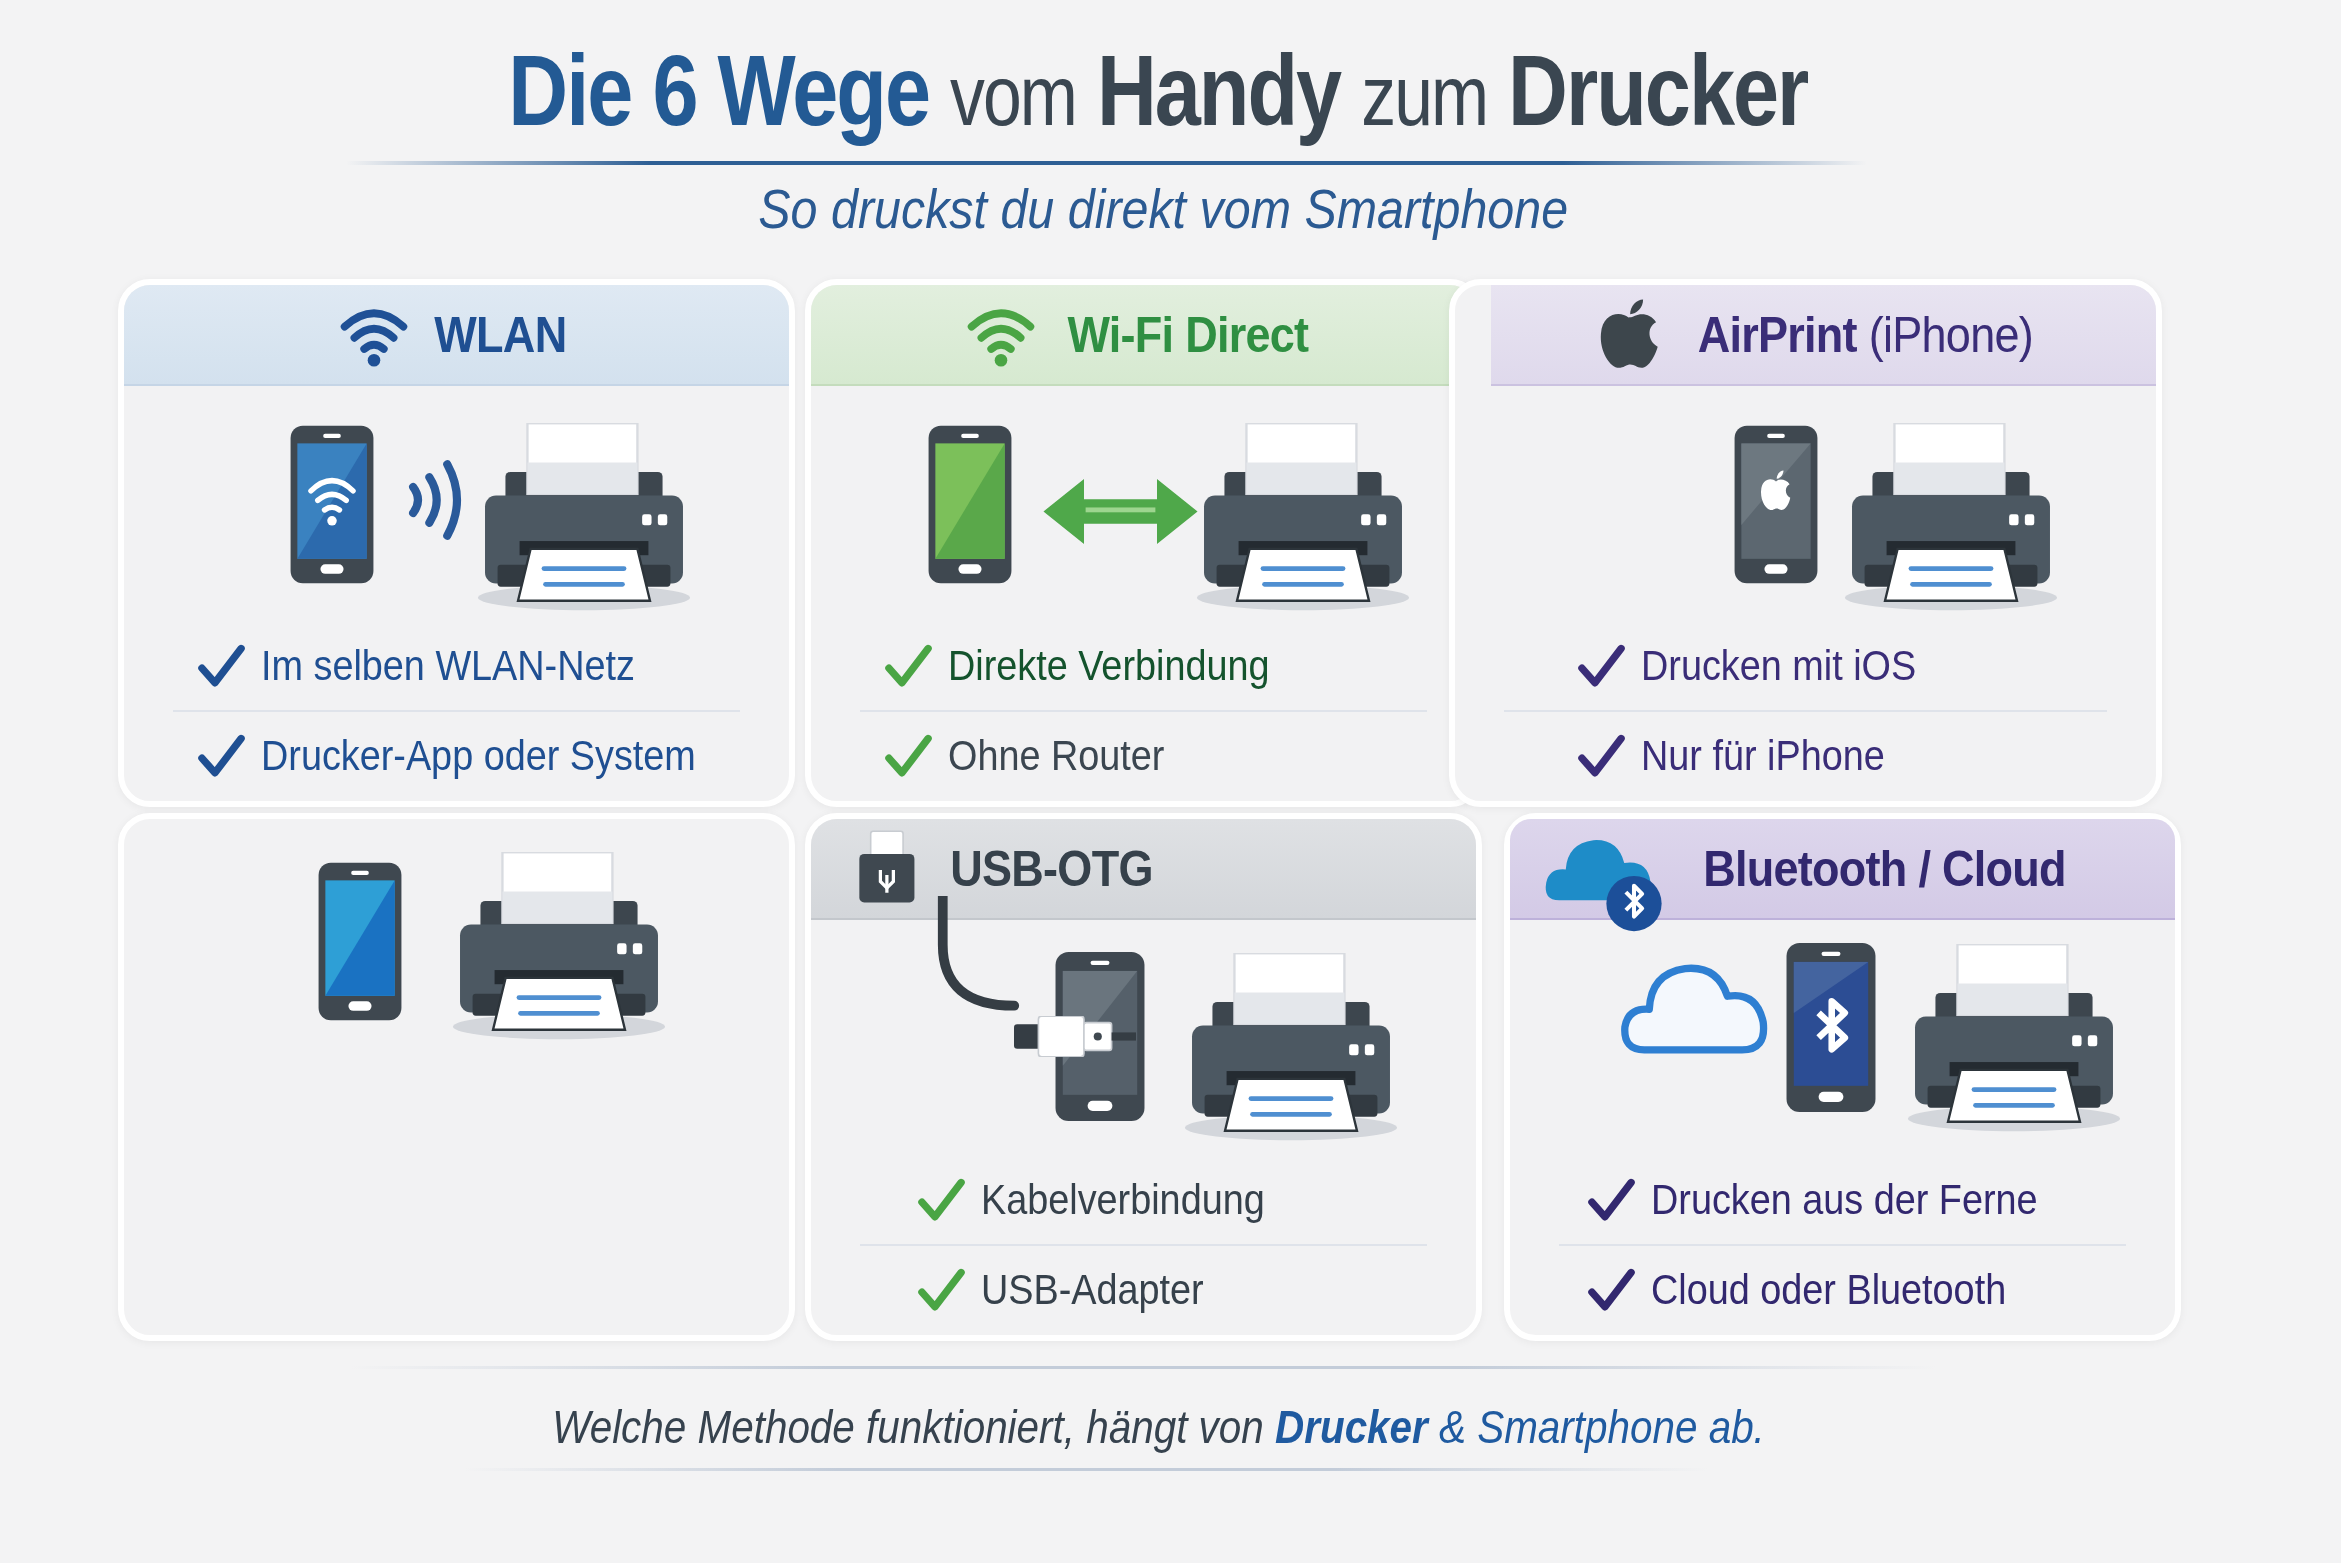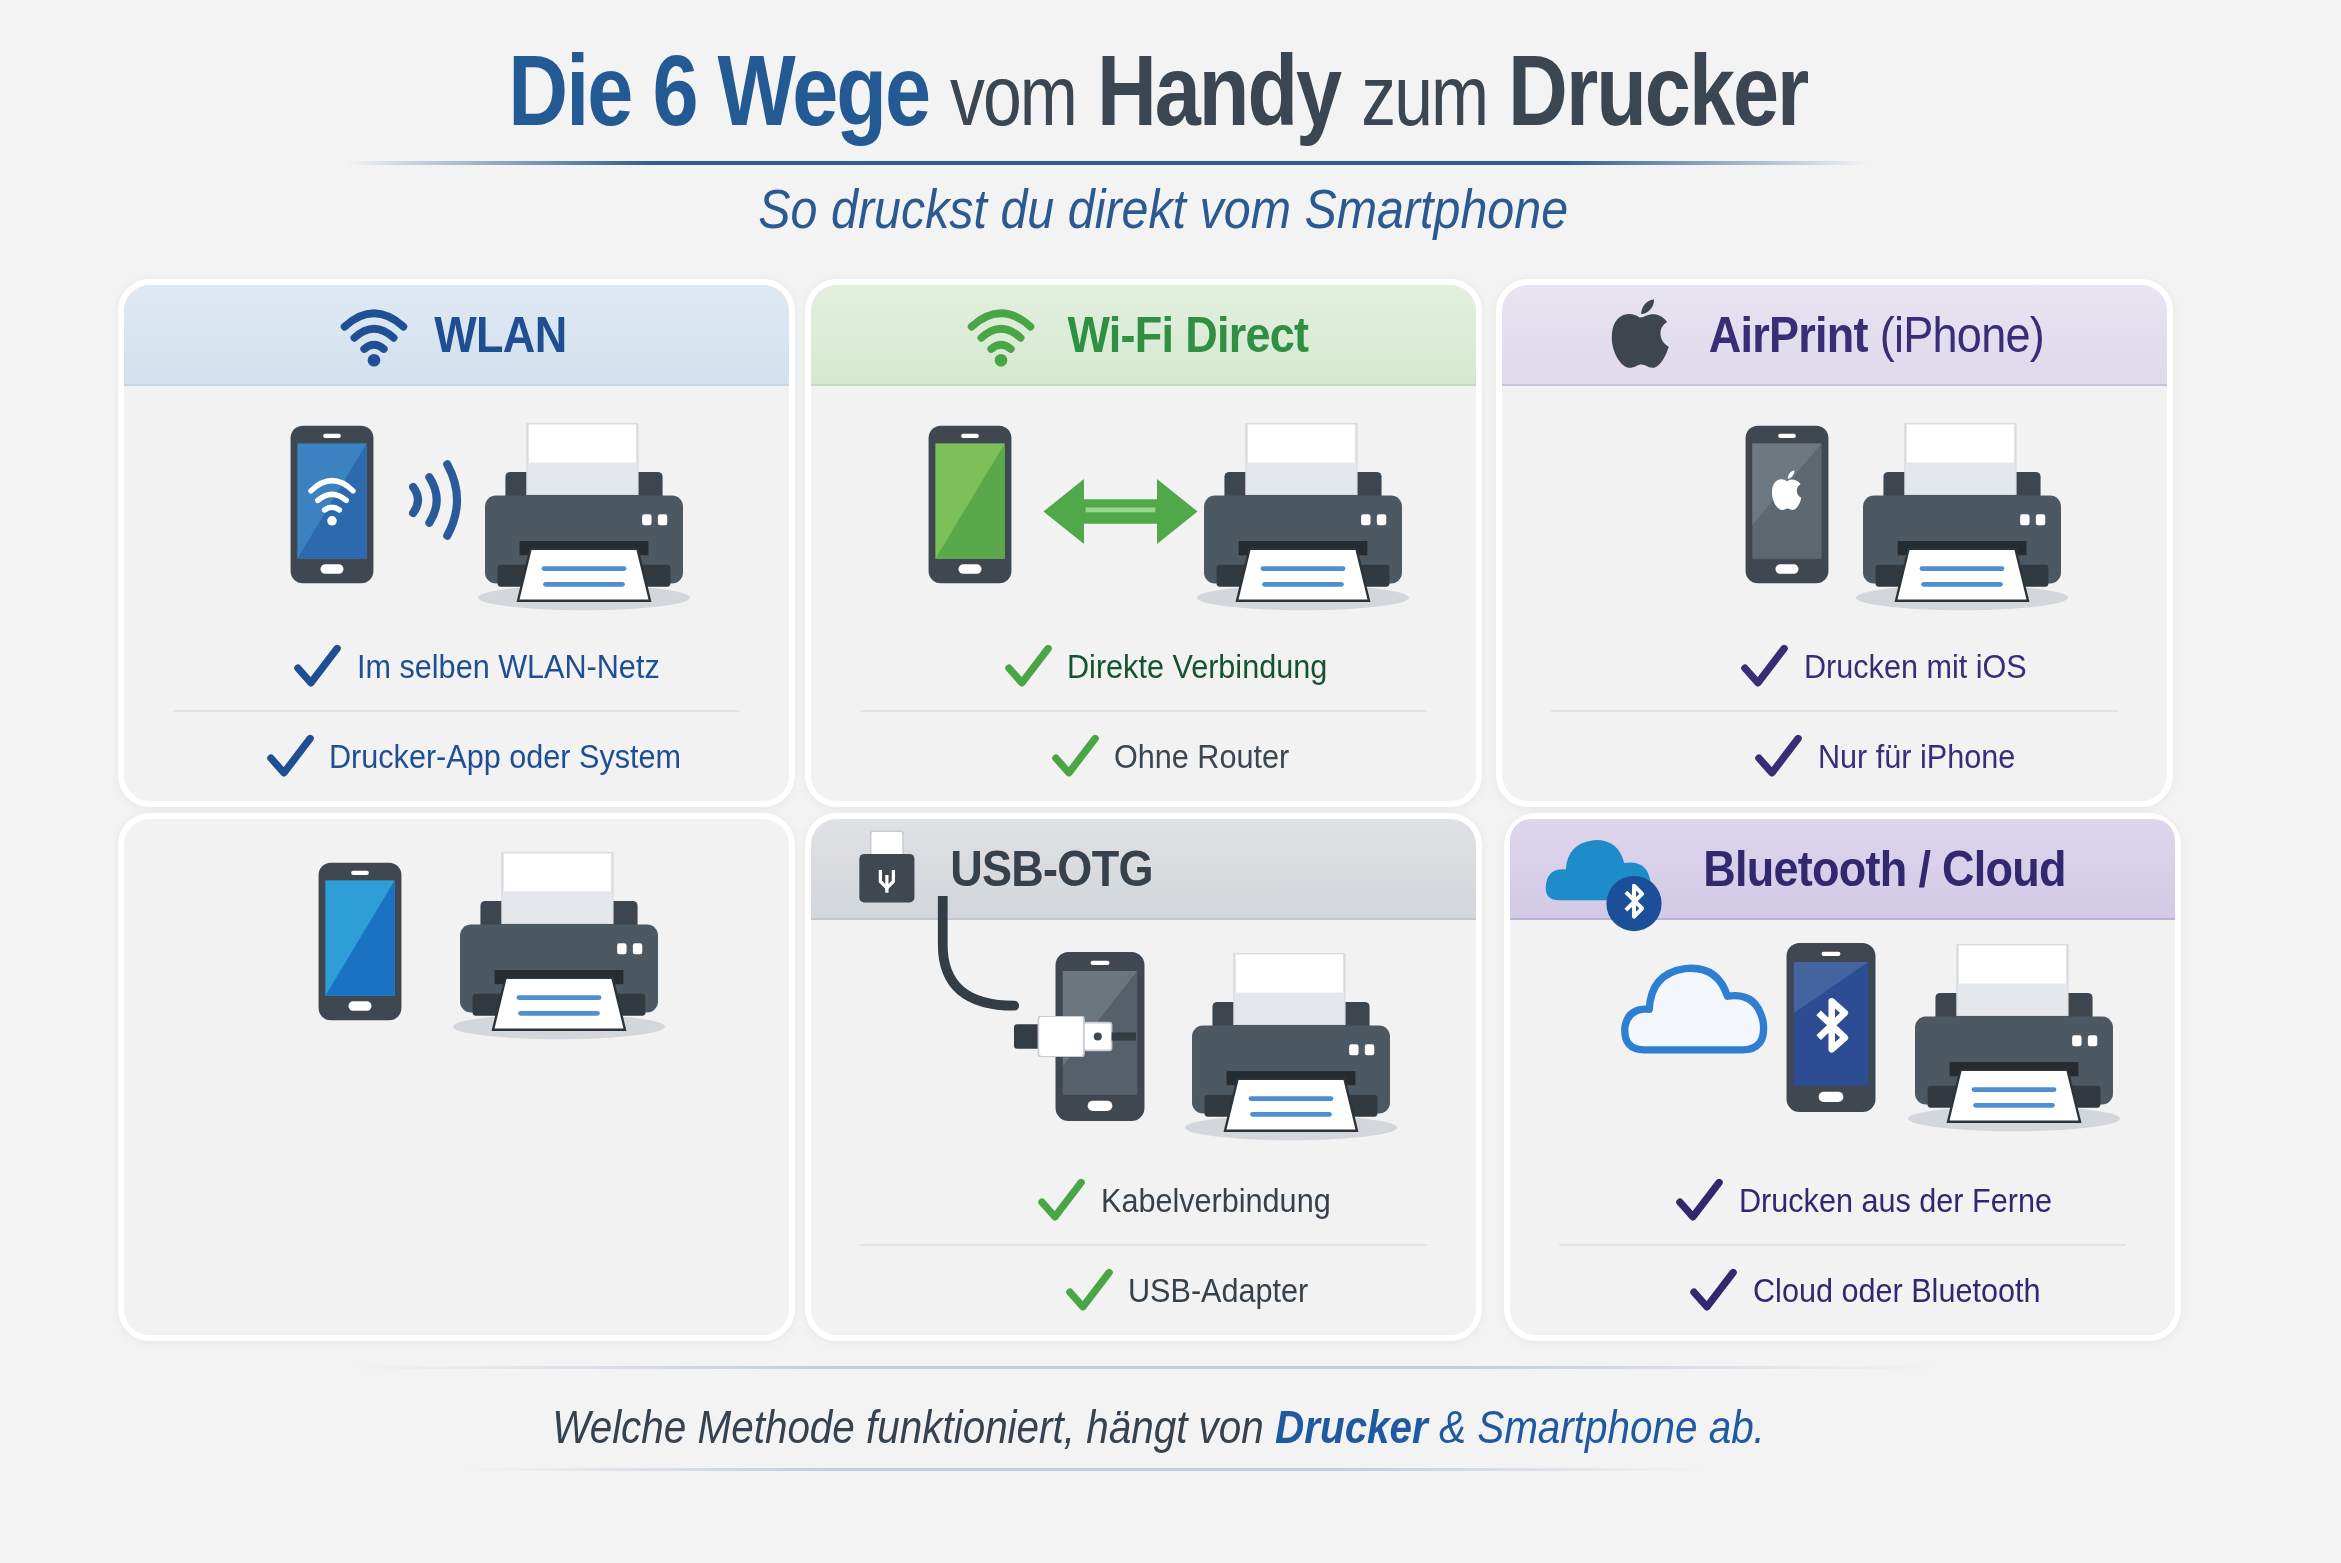--- a/index.html
+++ b/index.html
@@ -9,21 +9,21 @@
   .title .dark{color:#3a4651;}
   .title .small{font-size:85px;font-weight:normal;}
   .title-rule{position:absolute;left:346px;top:161px;width:1521px;height:4.1px;background:linear-gradient(90deg,rgba(35,90,148,0),#2d5e94 20%,#2d5e94 80%,rgba(35,90,148,0));}
   .subtitle{position:absolute;left:0;right:0;top:177px;text-align:center;color:#2b5a92;font-style:italic;font-size:55px;transform:scaleX(0.88);transform-origin:1106px 0;}
   .card{position:absolute;width:665px;height:516px;background:#f2f2f3;border:6.5px solid #ffffff;border-radius:32px;box-shadow:0 1.6px 8.1px rgba(0,0,0,0.05);overflow:hidden;}
   .card-head{height:101px;display:flex;align-items:center;justify-content:center;gap:18px;border-bottom:2.4px solid;box-sizing:border-box;}
   .card-title{font-weight:bold;font-size:50px;letter-spacing:-0.8px;transform:scaleX(0.9);}
   .card-title .paren{font-weight:normal;}
   .card-illus{height:236px;position:relative;}
   .bullets{position:absolute;left:0;right:0;top:337px;}
-  .bullet{height:88px;display:flex;align-items:center;padding-left:73px;font-size:34px;position:relative;justify-content:center;}
+  .bullet{height:88px;display:flex;align-items:center;padding-left:73px;font-size:42px;position:relative;}
   .bullet .check{width:49px;height:49px;margin-right:14.6px;flex:none;}
   .bullet-text{transform:scaleX(0.9);transform-origin:0 50%;white-space:nowrap;}
   .divider{height:2.4px;margin:0 49px 0 49px;background:#dfe3ea;}
   .footer-rule{position:absolute;height:3.3px;background:linear-gradient(90deg,rgba(160,175,200,0),#c3ccd9 30%,#c3ccd9 70%,rgba(160,175,200,0));}
   .footer{position:absolute;left:0;right:0;top:1399px;text-align:center;font-size:47px;font-style:italic;color:#36424e;transform:scaleX(0.86);transform-origin:1082px 0;white-space:nowrap;}
   .footer .hl{color:#1f5aa0;}
   .footer .hl-bold{color:#1f5aa0;font-weight:bold;}
   svg{display:block;}
   .abs{position:absolute;}
 </style>
@@ -171,21 +171,21 @@
     <div class="divider"></div>
     <div class="bullet" style="color:#3b4650">
       <svg class="check" style="color:#4aa544" viewBox="0 0 60 60" width="49" height="49">
           <use href="#check"></use>
         </svg>
       <span class="bullet-text">Ohne Router</span>
     </div>
   </div>
 </div>
 
-<div class="card" style="left:1496px;top:279px;">
+<div class="card" style="left:1449px;top:279px;padding-left:36px;">
   <div class="card-head" style="background:linear-gradient(180deg,#e8e4f1,#dfd9ec);border-color:#cbc2e0;">
     <span>
       <svg width="65" height="73" viewBox="0 0 80 90">
           <path d="M40 24 C30 16 8 18 6 44 C4 66 18 88 30 86 C36 85 38 82 42 82 C48 82 50 86 56 86 C66 86 74 68 76 60 C64 54 62 36 74 30 C68 20 56 18 48 22 C44 24 42 24 40 24 Z" fill="#3d464c"></path>
           <path d="M42 20 C42 10 50 2 58 2 C58 12 50 20 42 20 Z" fill="#3d464c"></path>
         </svg>
     </span>
     <span class="card-title" style="color:#3a2d78"><span>AirPrint</span> <span class="paren">(iPhone)</span></span>
   </div>
   <div class="card-illus">

